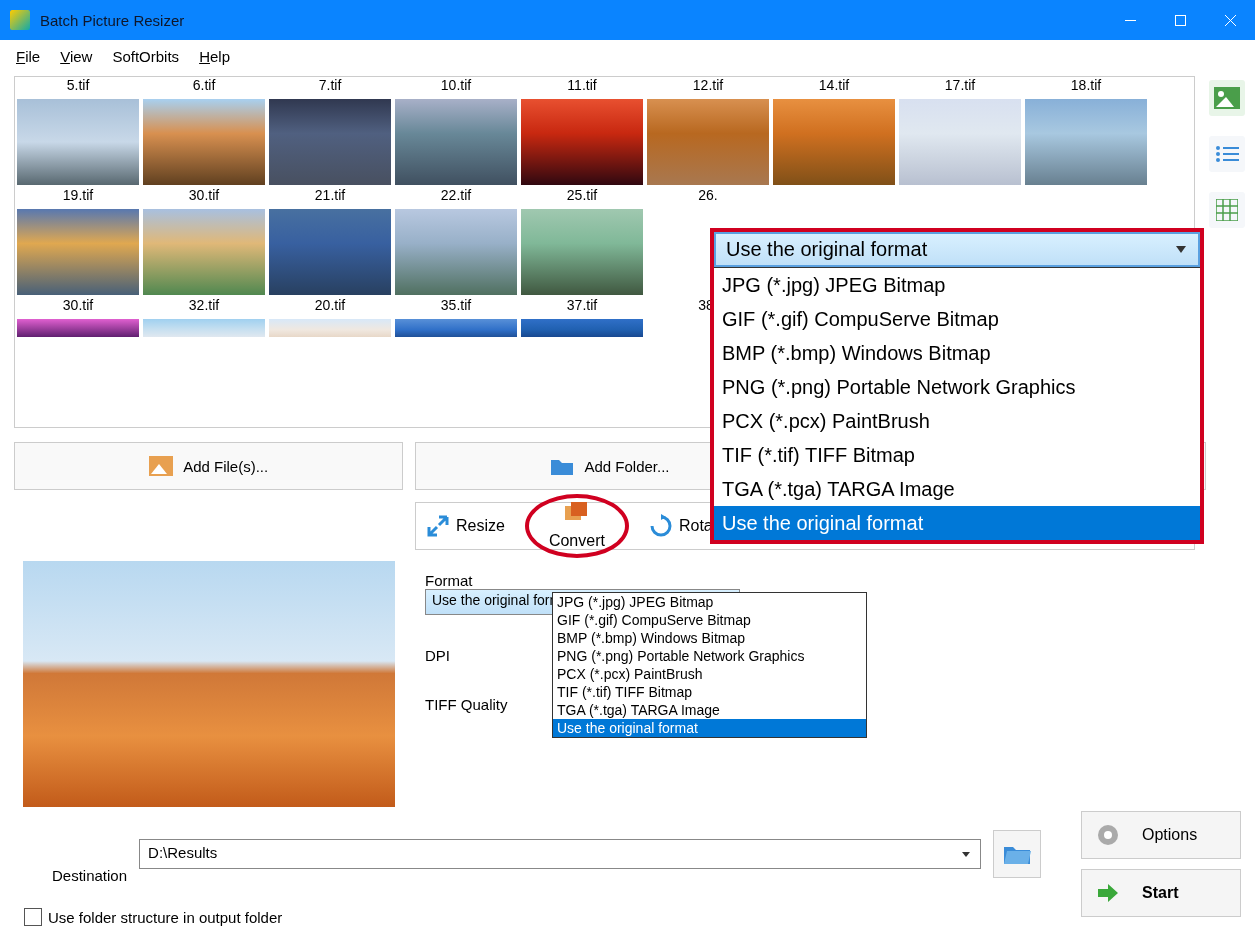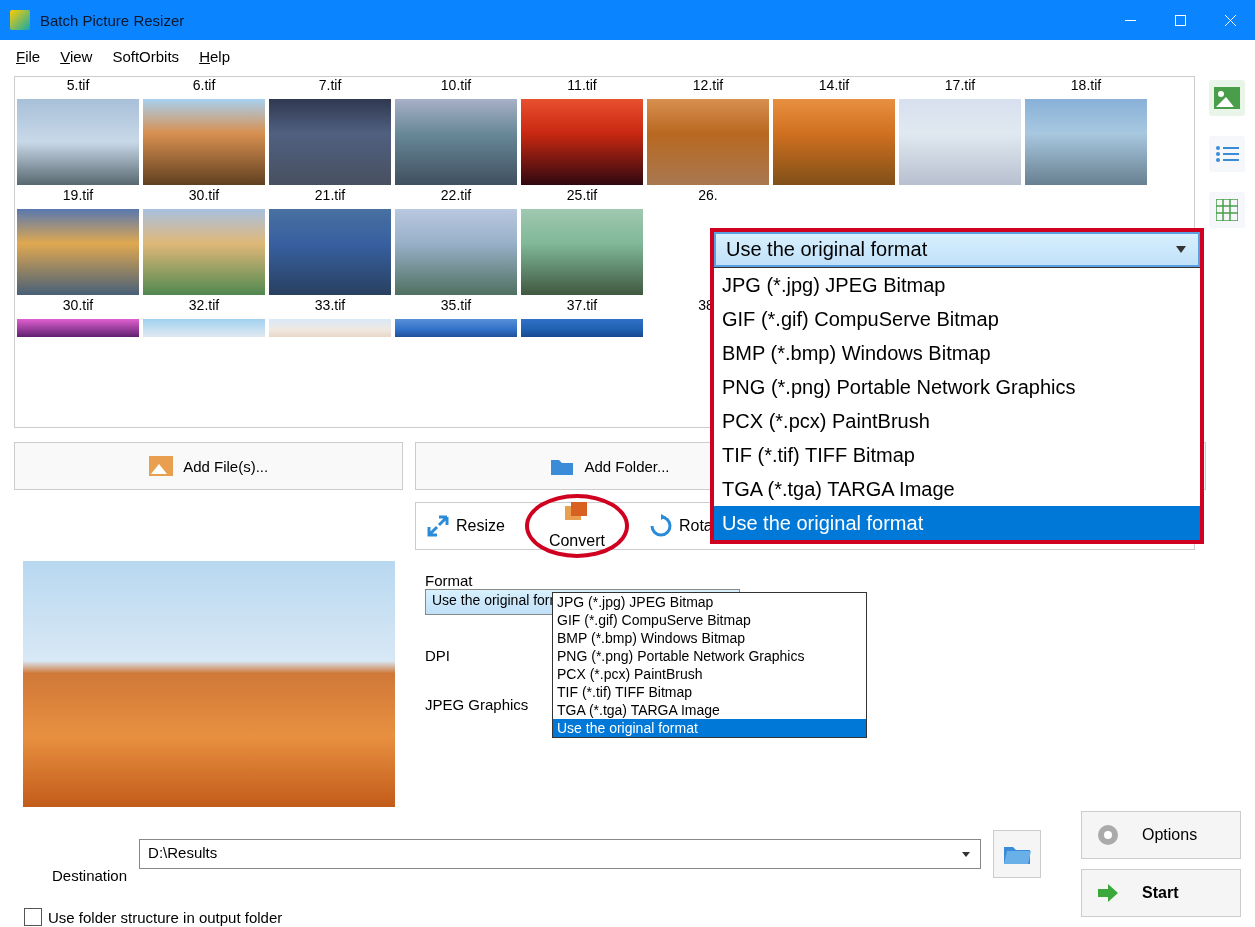--- a/index.html
+++ b/index.html
@@ -216,21 +216,21 @@
       <div class="thumb-row">
         <div class="thumb">
             <div class="thumb-label">30.tif</div>
             <div class="thumb-img t15" style="height:18px"></div>
           </div>
         <div class="thumb">
             <div class="thumb-label">32.tif</div>
             <div class="thumb-img t16" style="height:18px"></div>
           </div>
         <div class="thumb">
-            <div class="thumb-label">33.tif</div>
+            <div class="thumb-label">20.tif</div>
             <div class="thumb-img t17" style="height:18px"></div>
           </div>
         <div class="thumb">
             <div class="thumb-label">35.tif</div>
             <div class="thumb-img t18" style="height:18px"></div>
           </div>
         <div class="thumb">
             <div class="thumb-label">37.tif</div>
             <div class="thumb-img t19" style="height:18px"></div>
           </div>
@@ -293,21 +293,21 @@
     </div>
     <div class="form-area">
       <div class="form-row">
         <div class="form-label">Format</div>
         <div class="format-select">Use the original format</div>
       </div>
       <div class="form-row">
         <div class="form-label">DPI</div>
       </div>
       <div class="form-row">
-        <div class="form-label">JPEG Graphics</div>
+        <div class="form-label">TIFF Quality</div>
       </div>
     </div>
   </div>
 
   <div class="dropdown-list">
     <div class="opt">JPG (*.jpg) JPEG Bitmap</div>
     <div class="opt">GIF (*.gif) CompuServe Bitmap</div>
     <div class="opt">BMP (*.bmp) Windows Bitmap</div>
     <div class="opt">PNG (*.png) Portable Network Graphics</div>
     <div class="opt">PCX (*.pcx) PaintBrush</div>

